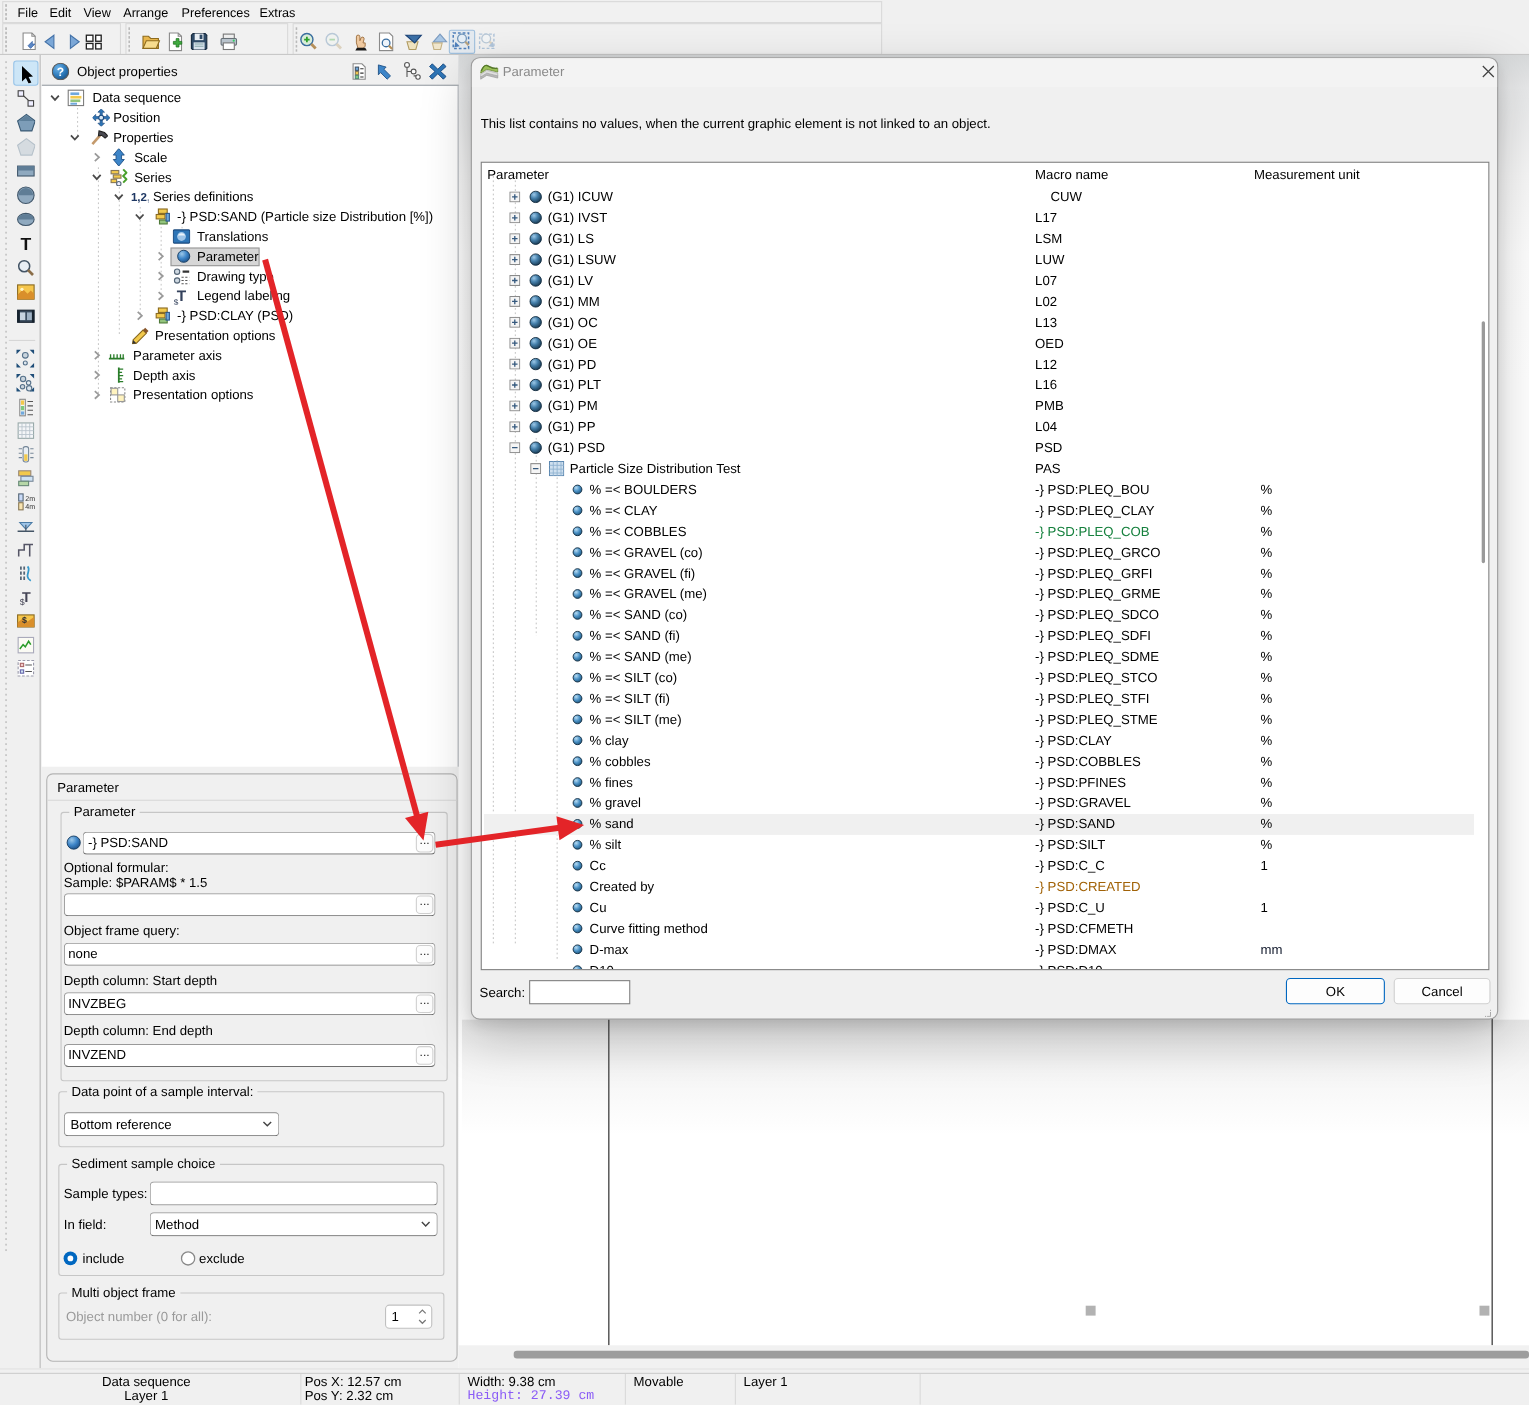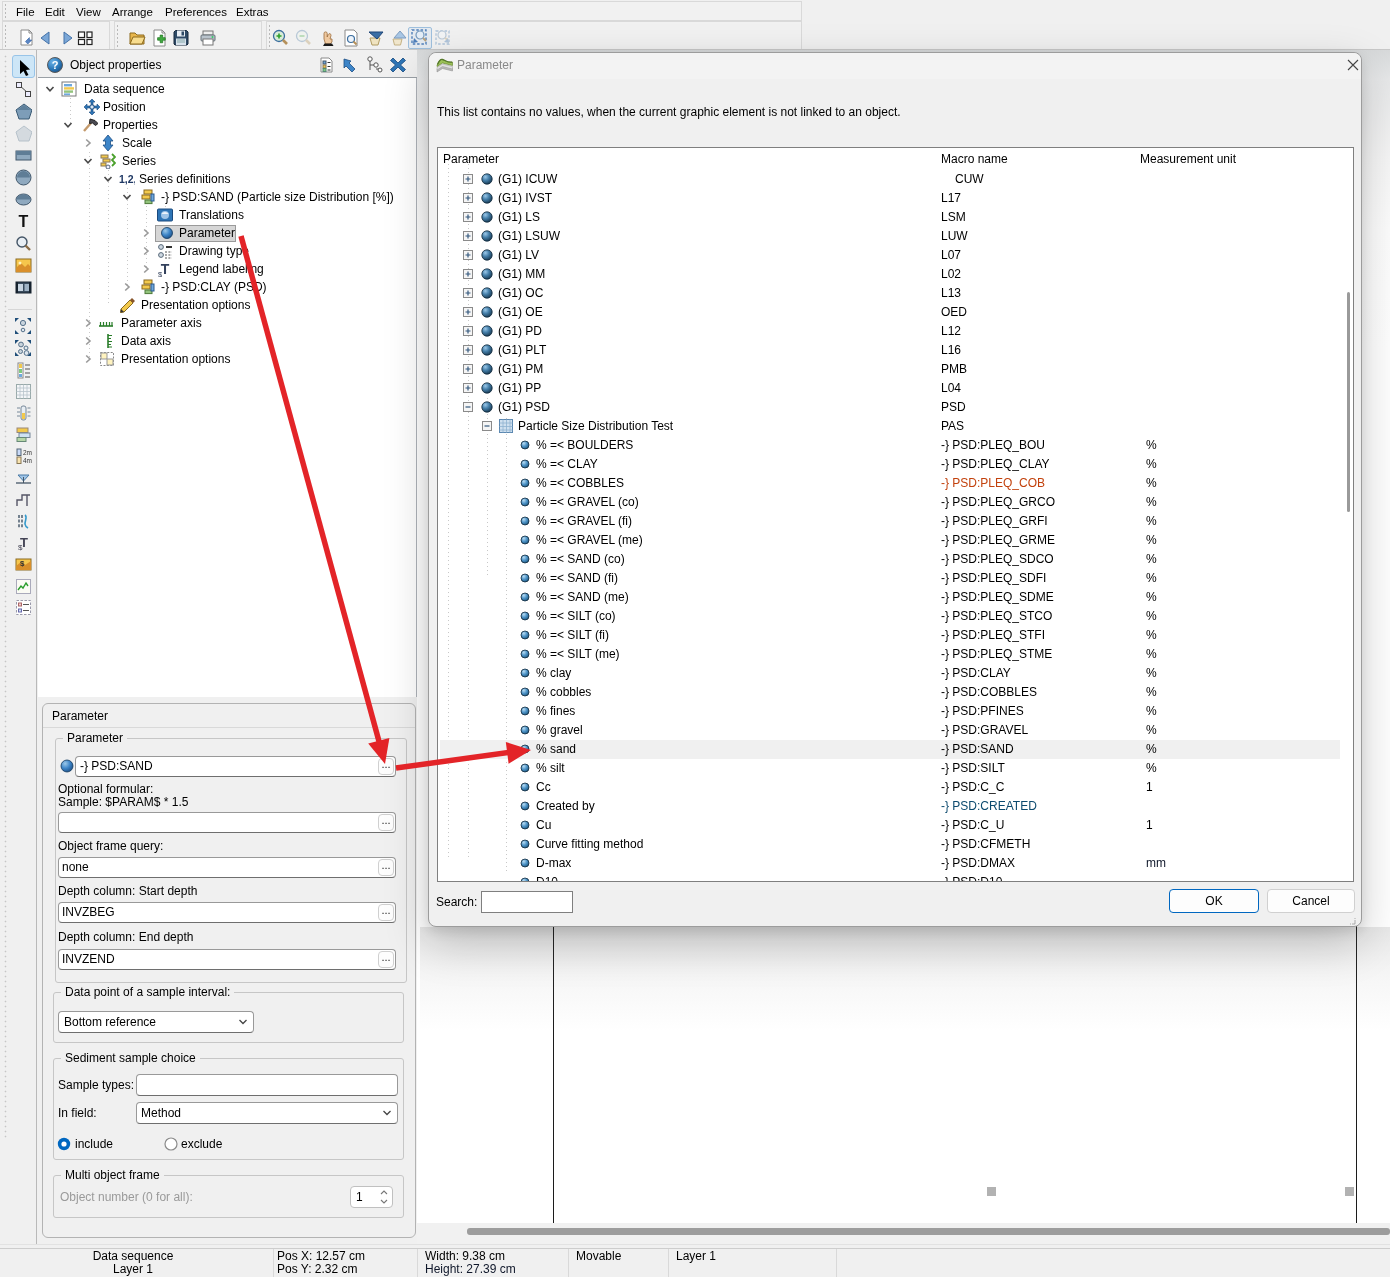--- a/index.html
+++ b/index.html
@@ -414,21 +414,21 @@
       <path d="M2.5 11 v-4 M5.5 11 v-4 M8.5 11 v-4 M11.5 11 v-4 M14 11 v-4" stroke="#2a7d2a" stroke-width="1.2"></path>
     </svg>
 <div style="position:absolute;left:121px;top:314px;height:18px;line-height:18px;font-size:12px;color:#000;white-space:nowrap;">Parameter axis</div>
 <svg style="position:absolute;left:83px;top:336px" width="10" height="10" viewBox="0 0 10 10">
       <path d="M3.2 1.5 L7 5 L3.2 8.5" fill="none" stroke="#9a9a9a" stroke-width="1.6"></path>
     </svg>
 <svg style="position:absolute;left:100px;top:333px" width="16" height="16" viewBox="0 0 16 16">
       <path d="M8 1 v14" stroke="#2a7d2a" stroke-width="1.6"></path>
       <path d="M8 2.5 h4 M8 5.5 h3 M8 8.5 h4 M8 11.5 h3 M8 14 h4" stroke="#2a7d2a" stroke-width="1.2"></path>
     </svg>
-<div style="position:absolute;left:121px;top:332px;height:18px;line-height:18px;font-size:12px;color:#000;white-space:nowrap;">Data axis</div>
+<div style="position:absolute;left:121px;top:332px;height:18px;line-height:18px;font-size:12px;color:#000;white-space:nowrap;">Depth axis</div>
 <svg style="position:absolute;left:83px;top:354px" width="10" height="10" viewBox="0 0 10 10">
       <path d="M3.2 1.5 L7 5 L3.2 8.5" fill="none" stroke="#9a9a9a" stroke-width="1.6"></path>
     </svg>
 <svg style="position:absolute;left:99px;top:351px" width="16" height="16" viewBox="0 0 16 16">
       <rect x="1.5" y="1.5" width="13" height="13" fill="#fff" stroke="#888" stroke-dasharray="2 1.4"></rect>
       <rect x="2" y="2" width="6" height="6" fill="#fff3bf" stroke="#999"></rect>
       <rect x="8" y="8" width="6" height="6" fill="#fff3bf" stroke="#999"></rect>
     </svg>
 <div style="position:absolute;left:121px;top:350px;height:18px;line-height:18px;font-size:12px;color:#000;white-space:nowrap;">Presentation options</div>
 <div style="position:absolute;left:42px;top:703px;width:374px;height:535px;background:#f0f0f0;border:1px solid #b3b3b3;border-radius:6px;"></div>
@@ -505,21 +505,21 @@
 <div style="position:absolute;left:273px;top:1249px;width:1px;height:28px;background:#d9d9d9;"></div>
 <div style="position:absolute;left:417px;top:1249px;width:1px;height:28px;background:#d9d9d9;"></div>
 <div style="position:absolute;left:568px;top:1249px;width:1px;height:28px;background:#d9d9d9;"></div>
 <div style="position:absolute;left:668px;top:1249px;width:1px;height:28px;background:#d9d9d9;"></div>
 <div style="position:absolute;left:836px;top:1249px;width:1px;height:28px;background:#d9d9d9;"></div>
 <div style="position:absolute;left:133px;top:1247px;height:18px;line-height:18px;font-size:12px;color:#000;white-space:nowrap;transform:translateX(-50%);">Data sequence</div>
 <div style="position:absolute;left:133px;top:1260px;height:18px;line-height:18px;font-size:12px;color:#000;white-space:nowrap;transform:translateX(-50%);">Layer 1</div>
 <div style="position:absolute;left:277px;top:1247px;height:18px;line-height:18px;font-size:12px;color:#000;white-space:nowrap;text-align:center;">Pos X: 12.57 cm</div>
 <div style="position:absolute;left:277px;top:1260px;height:18px;line-height:18px;font-size:12px;color:#000;white-space:nowrap;">Pos Y: 2.32 cm</div>
 <div style="position:absolute;left:425px;top:1247px;height:18px;line-height:18px;font-size:12px;color:#000;white-space:nowrap;">Width: 9.38 cm</div>
-<div style="position:absolute;left:425px;top:1260px;height:18px;line-height:18px;font-size:12px;color:#0f172a;white-space:nowrap;">Height: 27.39 cm</div>
+<div style="position:absolute;left:425px;top:1260px;height:18px;line-height:18px;font-size:12px;color:#8b5cf6;white-space:nowrap;font-family:Liberation Mono, monospace;">Height: 27.39 cm</div>
 <div style="position:absolute;left:576px;top:1247px;height:18px;line-height:18px;font-size:12px;color:#000;white-space:nowrap;">Movable</div>
 <div style="position:absolute;left:676px;top:1247px;height:18px;line-height:18px;font-size:12px;color:#000;white-space:nowrap;">Layer 1</div>
 <div style="position:absolute;left:420px;top:927px;width:970px;height:105px;background:linear-gradient(to bottom,rgba(100,100,100,0.15),rgba(120,120,120,0.07) 45%,rgba(140,140,140,0.0));"></div>
 <div style="position:absolute;left:428px;top:52px;width:934px;height:875px;background:#f0f0f0;
 border:1px solid #9c9c9c;border-radius:8px;box-shadow:0 16px 46px rgba(0,0,0,0.20), 0 4px 12px rgba(0,0,0,0.10);"></div>
 <div style="position:absolute;left:429px;top:53px;width:932px;height:26px;background:#f3f3f3;border-radius:8px 8px 0 0;"></div>
 <svg style="position:absolute;left:436px;top:57px" width="18" height="17" viewBox="0 0 18 17">
       <path d="M1 12.5 l5.5-3.5 10 2.5 v2.5 l-10-2.5 -5.5 3.5z" fill="#b9b9b9" stroke="#8a8a8a" stroke-width="0.5"></path>
       <path d="M1 10.5 l5.5-3.5 10 2.5 v2.5 l-10-2.5 -5.5 3.5z" fill="#e0e0e0" stroke="#9a9a9a" stroke-width="0.5"></path>
       <path d="M1 8.5 c1.5-4 3-6.5 5.5-6 2.5 0.5 4 3.5 10 2.5 v3.5 l-10-2.5 -5.5 3.5z" fill="#9bc158" stroke="#5a7a22" stroke-width="0.6"></path>
@@ -867,21 +867,21 @@
           </radialGradient>
           <radialGradient id="sphs" cx="35%" cy="30%" r="75%">
             <stop offset="0" stop-color="#b8dcf2"></stop>
             <stop offset="0.5" stop-color="#4e94c8"></stop>
             <stop offset="1" stop-color="#1c567e"></stop>
           </radialGradient>
         </defs>
         <circle cx="5" cy="5" r="4" fill="url(#sphs)" stroke="#10293c" stroke-width="0.8"></circle>
       </svg>
 <div style="position:absolute;left:98px;top:326px;height:18px;line-height:18px;font-size:12px;color:#000;white-space:nowrap;position:absolute;">% =&lt; COBBLES</div>
-<div style="position:absolute;left:503px;top:326px;height:18px;line-height:18px;font-size:12px;color:#c2410c;white-space:nowrap;position:absolute;">-} PSD:PLEQ_COB</div>
+<div style="position:absolute;left:503px;top:326px;height:18px;line-height:18px;font-size:12px;color:#15803d;white-space:nowrap;position:absolute;">-} PSD:PLEQ_COB</div>
 <div style="position:absolute;left:708px;top:326px;height:18px;line-height:18px;font-size:12px;color:#000;white-space:nowrap;position:absolute;">%</div>
 <svg style="position:absolute;left:82px;top:349px" width="10" height="10" viewBox="0 0 10 10">
         <defs>
           <radialGradient id="sph" cx="35%" cy="30%" r="75%">
             <stop offset="0" stop-color="#9cc8e8"></stop>
             <stop offset="0.45" stop-color="#4580ab"></stop>
             <stop offset="1" stop-color="#17374f"></stop>
           </radialGradient>
           <radialGradient id="sphs" cx="35%" cy="30%" r="75%">
             <stop offset="0" stop-color="#b8dcf2"></stop>
@@ -1174,21 +1174,21 @@
           </radialGradient>
           <radialGradient id="sphs" cx="35%" cy="30%" r="75%">
             <stop offset="0" stop-color="#b8dcf2"></stop>
             <stop offset="0.5" stop-color="#4e94c8"></stop>
             <stop offset="1" stop-color="#1c567e"></stop>
           </radialGradient>
         </defs>
         <circle cx="5" cy="5" r="4" fill="url(#sphs)" stroke="#10293c" stroke-width="0.8"></circle>
       </svg>
 <div style="position:absolute;left:98px;top:649px;height:18px;line-height:18px;font-size:12px;color:#000;white-space:nowrap;position:absolute;">Created by</div>
-<div style="position:absolute;left:503px;top:649px;height:18px;line-height:18px;font-size:12px;color:#0c4a6e;white-space:nowrap;position:absolute;">-} PSD:CREATED</div>
+<div style="position:absolute;left:503px;top:649px;height:18px;line-height:18px;font-size:12px;color:#a16207;white-space:nowrap;position:absolute;">-} PSD:CREATED</div>
 <svg style="position:absolute;left:82px;top:672px" width="10" height="10" viewBox="0 0 10 10">
         <defs>
           <radialGradient id="sph" cx="35%" cy="30%" r="75%">
             <stop offset="0" stop-color="#9cc8e8"></stop>
             <stop offset="0.45" stop-color="#4580ab"></stop>
             <stop offset="1" stop-color="#17374f"></stop>
           </radialGradient>
           <radialGradient id="sphs" cx="35%" cy="30%" r="75%">
             <stop offset="0" stop-color="#b8dcf2"></stop>
             <stop offset="0.5" stop-color="#4e94c8"></stop>

